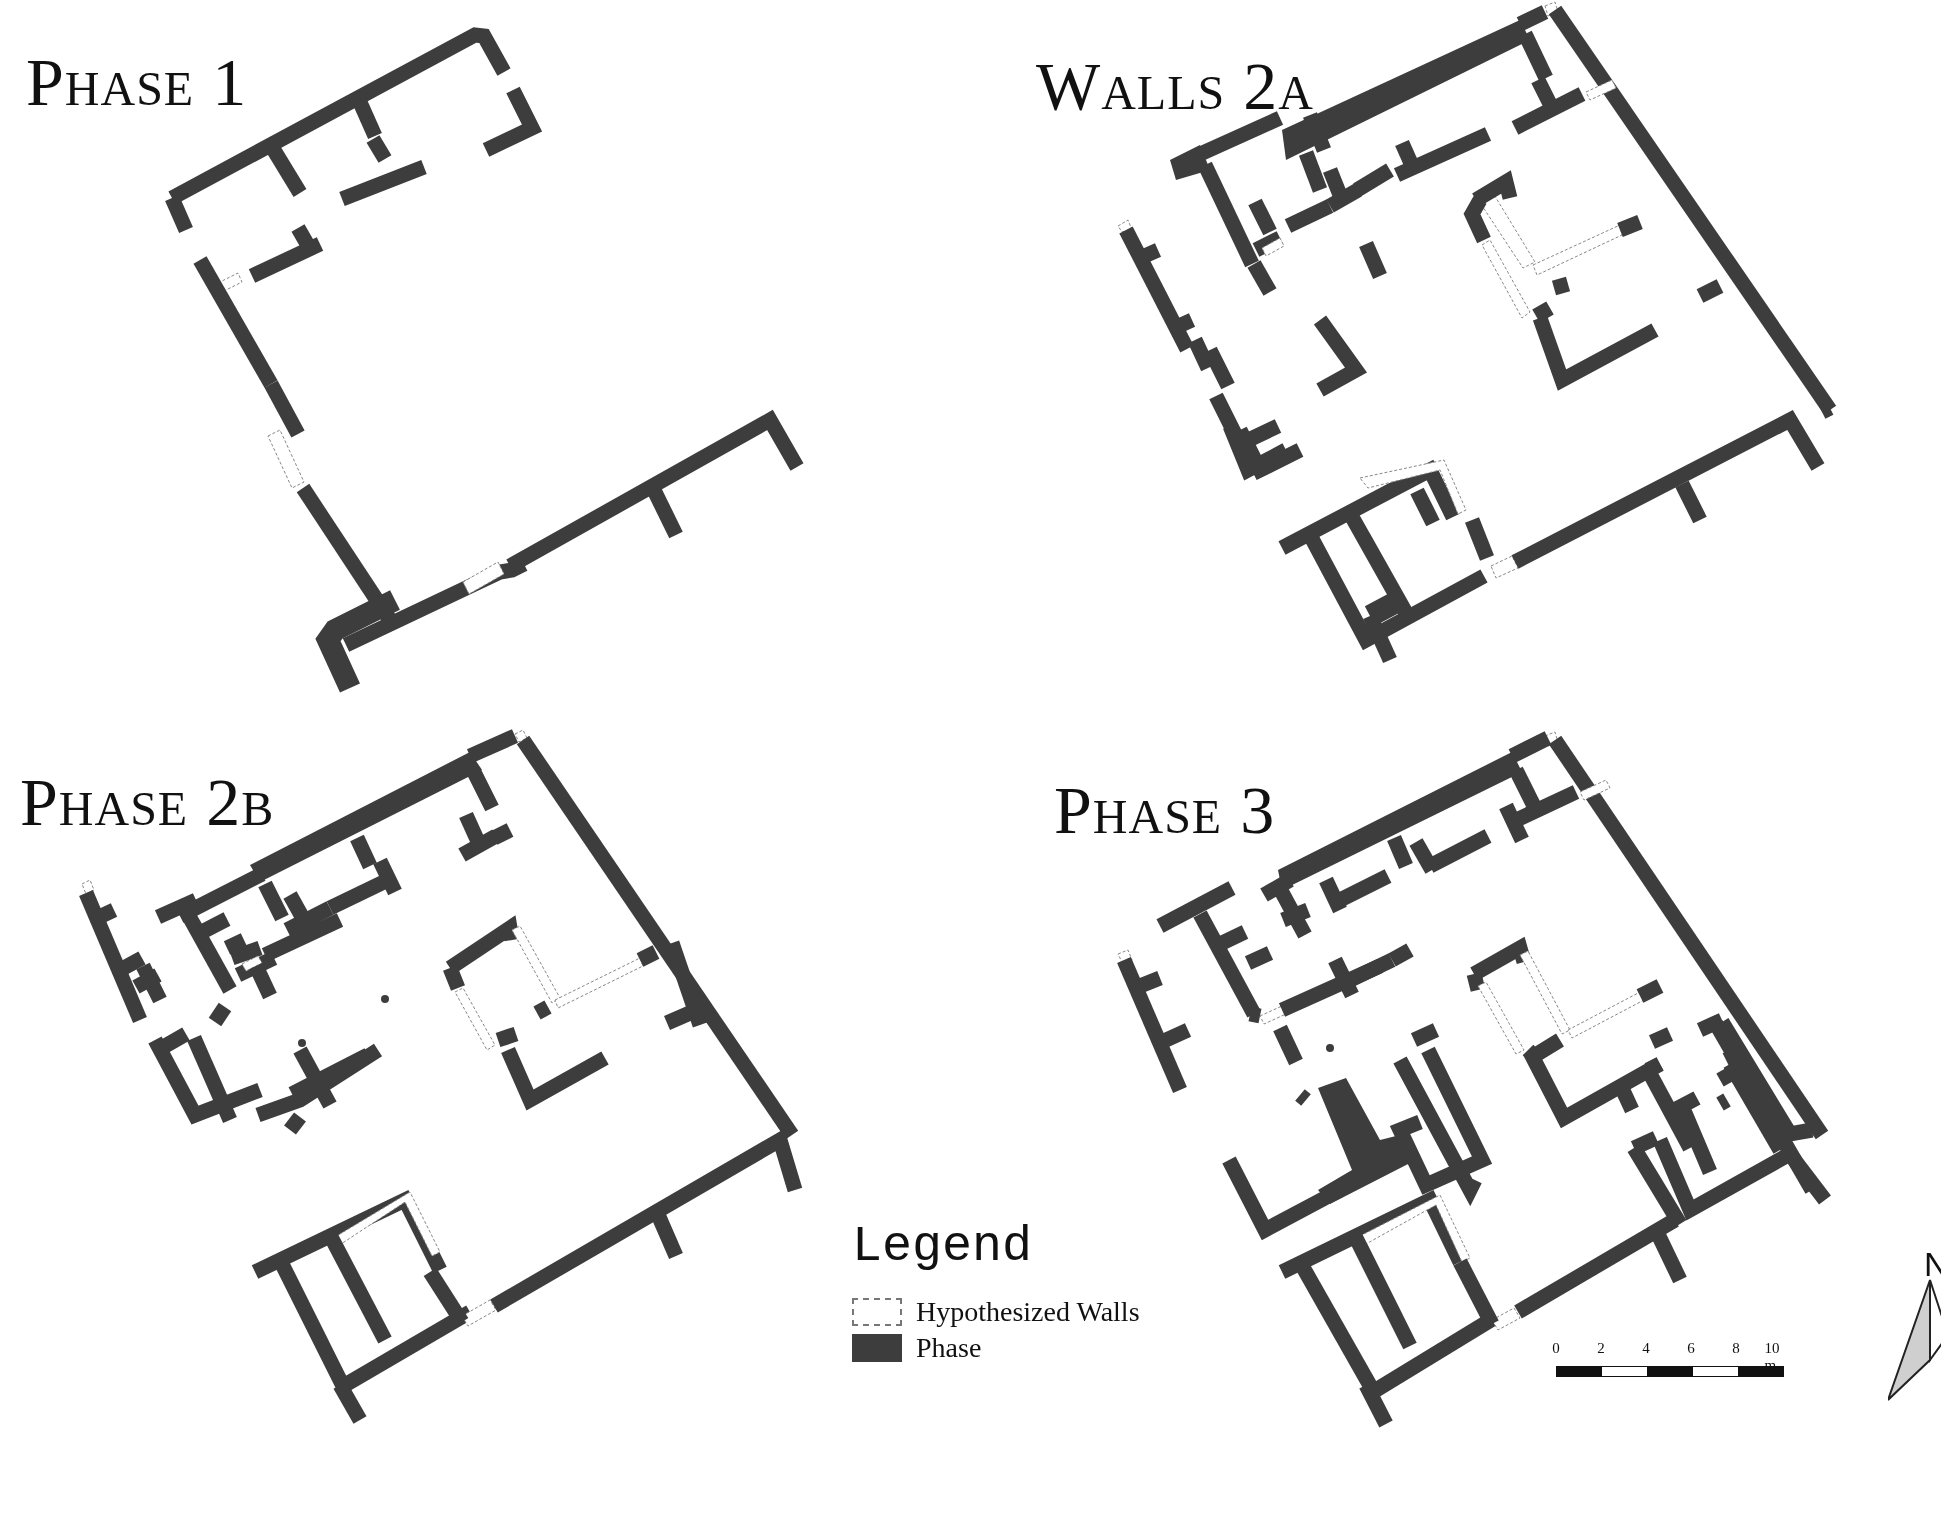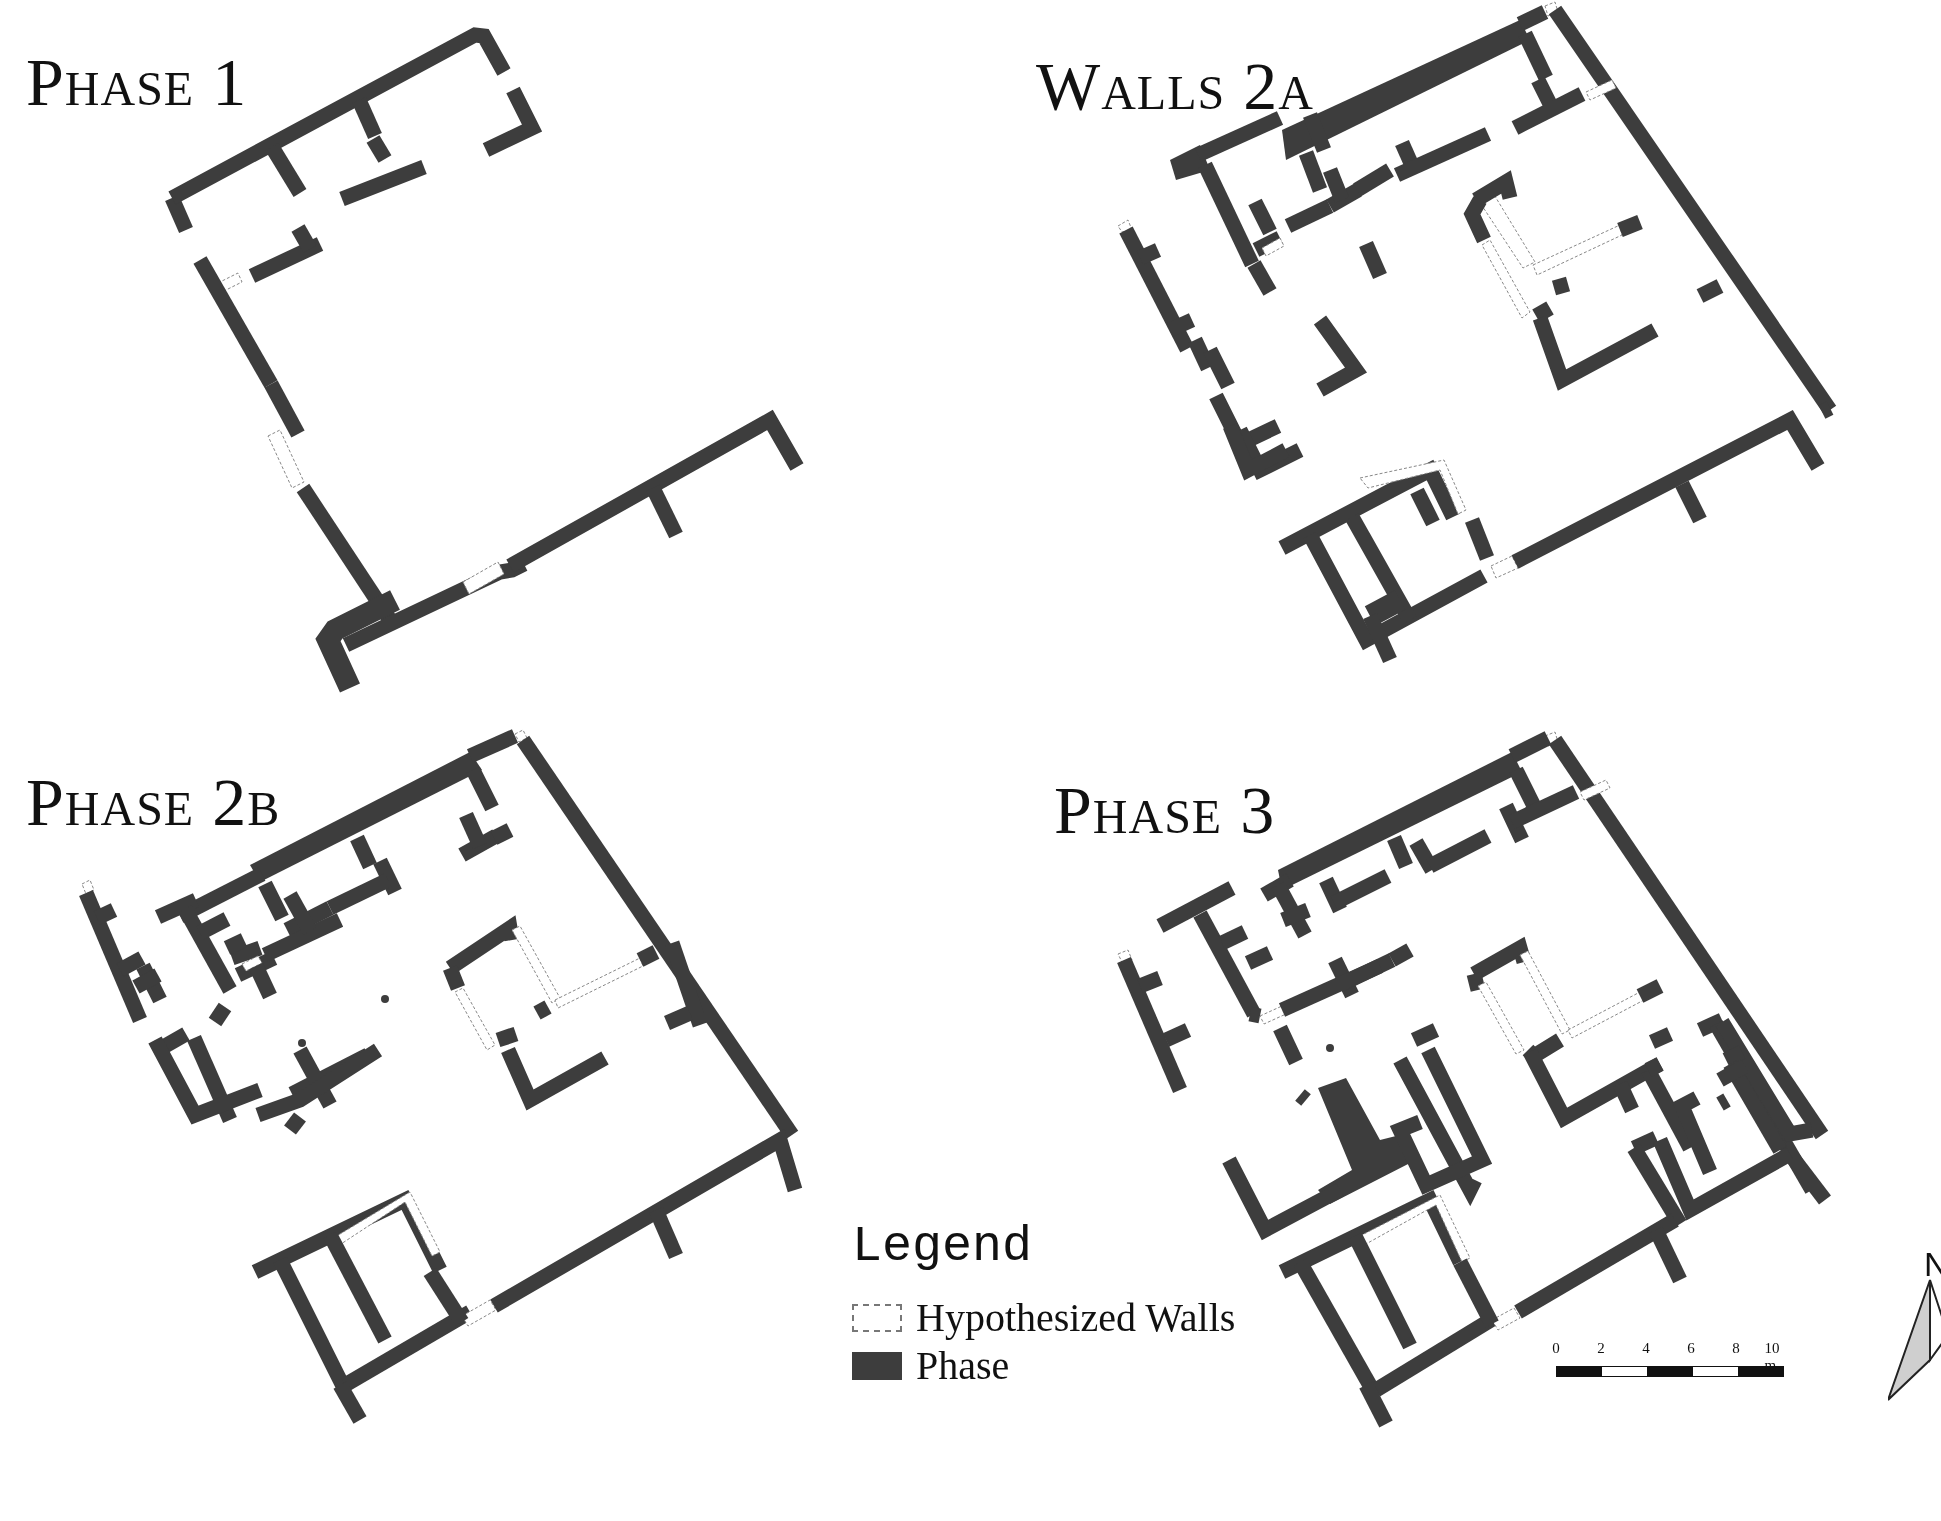--- a/index.html
+++ b/index.html
@@ -1,39 +1,39 @@
 <!DOCTYPE html>
 <html><head>
 <meta charset="utf-8">
 <style>
   html,body{margin:0;padding:0;background:#ffffff;}
   body{width:1941px;height:1521px;position:relative;overflow:hidden;font-family:"Liberation Serif","DejaVu Serif",serif;color:#111;}
   .phase-title{position:absolute;font-size:68px;letter-spacing:1px;font-variant:small-caps;line-height:1;}
   .plan{position:absolute;left:0;top:0;}
   .legend{position:absolute;left:852px;top:1222px;}
   .legend-title{font-size:50px;line-height:1;margin-bottom:26px;font-family:Liberation Mono, monospace;}
-  .legend-row{display:flex;align-items:center;font-size:40px;line-height:1;margin-bottom:8px;}
+  .legend-row{display:flex;font-size:28px;line-height:1;margin-bottom:8px;}
   .sw{width:50px;height:28px;margin-right:14px;box-sizing:border-box;}
   .sw.hyp{border:2px dashed #777;background:#fff;}
   .sw.wall{background:#3d3d3d;}
   .scalebar{position:absolute;left:1556px;top:1340px;}
   .scale-labels{position:relative;height:20px;font-size:15px;}
   .scale-labels span{position:absolute;top:0;transform:translateX(-50%);}
   .scale-bar{display:flex;margin-top:6px;border:1px solid #111;height:9px;width:226px;}
   .scale-bar div{flex:1;height:100%;}
   .scale-bar .b{background:#111;} .scale-bar .w{background:#fff;}
   .north{position:absolute;left:1888px;top:1245px;}
   .north-n{position:absolute;left:36px;top:0;font-family:"Liberation Sans",sans-serif;font-size:34px;}
 </style>
 </head>
 <body>
 
 <div class="phase-title" style="left:26px;top:48px;">Phase 1</div>
 <div class="phase-title" style="left:1036px;top:52px;">Walls 2a</div>
-<div class="phase-title" style="left:26px;top:768px;">Phase 2b</div>
+<div class="phase-title" style="left:20px;top:768px;">Phase 2b</div>
 <div class="phase-title" style="left:1054px;top:776px;">Phase 3</div>
 
 <svg class="plan" width="1941" height="1521" viewBox="0 0 1941 1521">
   <defs>
     <style>
       .w{stroke:#3d3d3d;stroke-width:15;fill:none;stroke-linecap:butt;stroke-linejoin:miter;}
       .wt{stroke:#3d3d3d;stroke-width:22;fill:none;}
       .h{stroke:#888;stroke-width:1;fill:#fff;stroke-dasharray:3 2;}
       .blk{fill:#3d3d3d;}
     </style>

